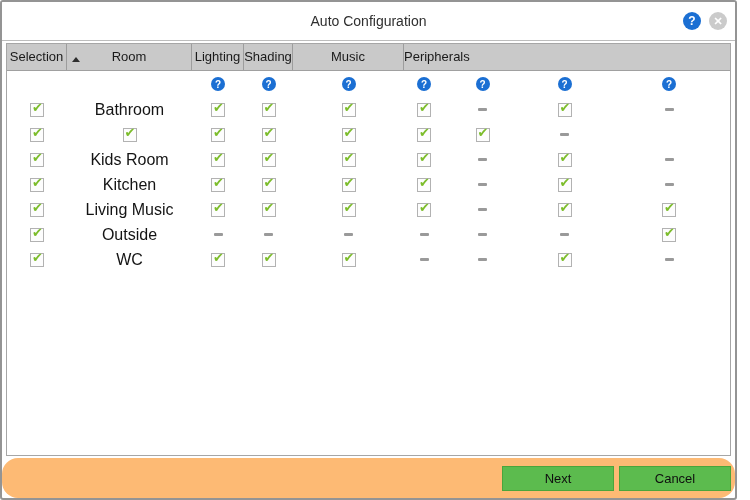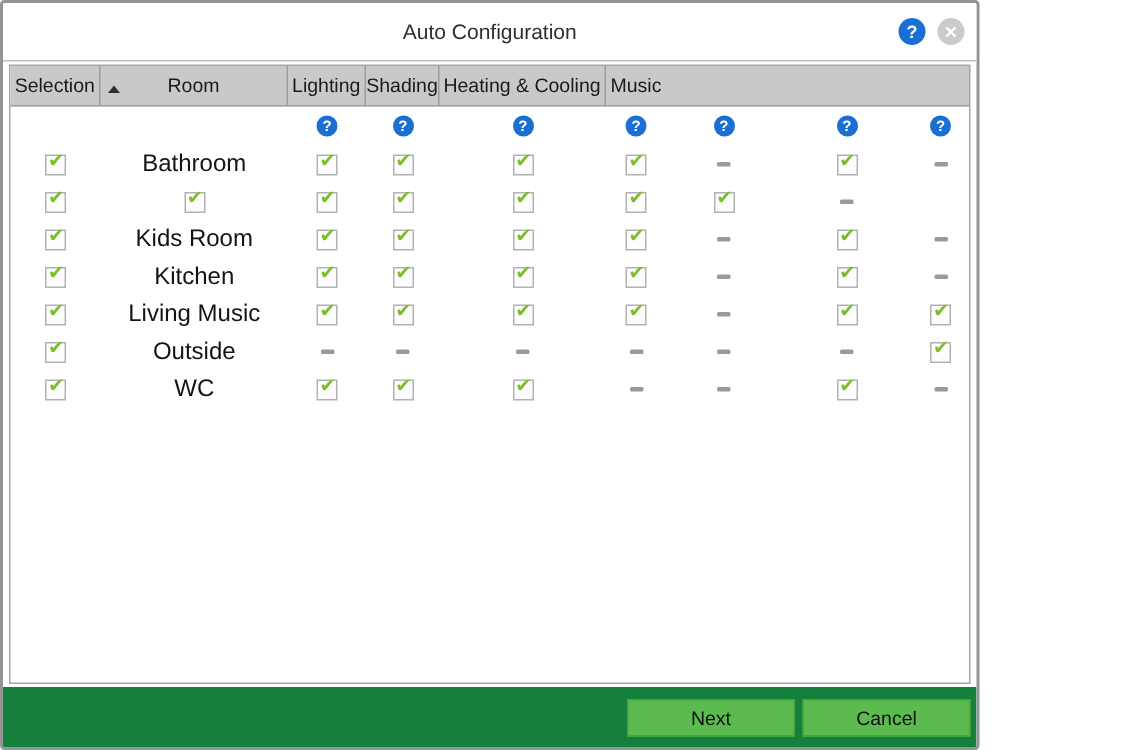--- a/index.html
+++ b/index.html
@@ -3,21 +3,21 @@
 <meta charset="utf-8">
 <style>
   * { box-sizing: border-box; }
   html, body { margin: 0; padding: 0; }
   body {
     font-family: "Liberation Sans", sans-serif;
     background: #fff;
     width: 750px; height: 500px;
   }
   .dialog {
-    width: 653px; height: 500px;
+    width: 737px; height: 500px;
     border: 2px solid #949494;
     border-radius: 3px;
     background: #fff;
     position: relative;
     overflow: hidden;
   }
   
   .titlebar {
     height: 39px;
     border-bottom: 1px solid #bdbdbd;
@@ -103,23 +103,23 @@
   }
   .dash {
     width: 9px; height: 3px;
     background: #9a9a9a;
     border-radius: 1px;
   }
   
   .footer {
     position: absolute; left: 0; right: 0; bottom: 0;
     height: 40px;
-    background: #15803d;
+    background: #fdba74;
     display: flex; justify-content: flex-end; align-items: center;
-    gap: 5px; padding-right: 4px;
+    gap: 5px; padding-right: 4px; border-radius: 16px;
   }
   .btn {
     width: 112px; height: 25px;
     background: #5cbb4e;
     border: 1px solid #4aa53c;
     color: #0f0f0f;
     font-size: 13px;
     font-family: "Liberation Sans", sans-serif;
     cursor: pointer;
   }
@@ -136,22 +136,22 @@
       <span class="close-circle">✕</span>
     </div>
   </div>
 
   <div class="panel">
     <div class="grid-row header" id="header-row">
         <div class="header-cell"><span>Selection</span></div>
         <div class="header-cell"><span>Room</span><span class="sort-arrow"></span></div>
         <div class="header-cell"><span>Lighting</span></div>
         <div class="header-cell"><span>Shading</span></div>
-        <div class="header-cell"><span>Heating &amp; Cooling</span></div>
         <div class="header-cell"><span>Music</span></div>
+        <div class="header-cell"><span>Peripherals</span></div>
       </div>
     <div class="grid-row help-row" id="help-row">
         <div class="cell"></div>
         <div class="cell"></div>
         <div class="cell">
           <span class="help-icon">?</span>
         </div>
         <div class="cell">
           <span class="help-icon">?</span>
         </div>

